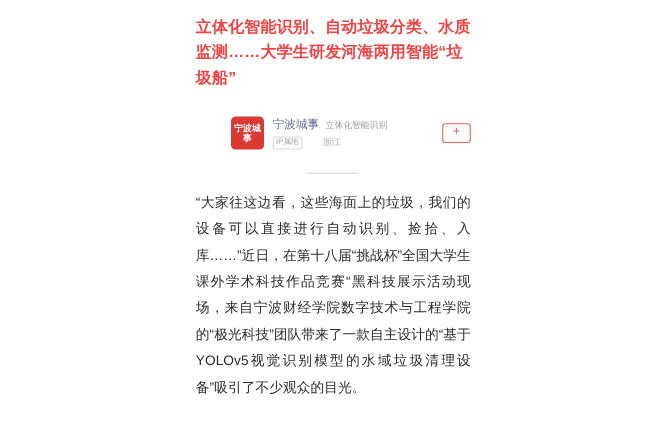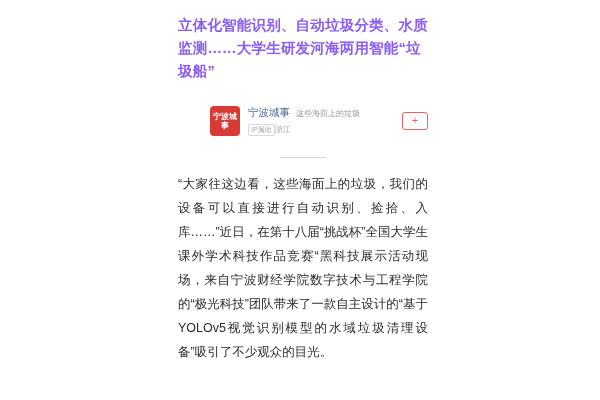--- a/index.html
+++ b/index.html
@@ -24,21 +24,21 @@
   .content {
     position: absolute;
     left: 178px;
     top: 0;
     width: 250px;
   }
   .article-title {
     font-size: 14.5px;
     line-height: 23px;
     font-weight: bold;
-    color: #8b5cf6;
+    color: #ef4444;
     margin: 14px 0 0 0;
     letter-spacing: 0.2px;
     word-break: break-all;
   }
   .account-row {
     display: flex;
     align-items: center;
     margin-top: 18px;
     height: 40px;
     padding-left: 32px;
@@ -78,21 +78,21 @@
     white-space: nowrap;
   }
   .account-badge {
     font-size: 8px;
     color: #9a9a9a;
     white-space: nowrap;
   }
   .account-sub-line {
     display: flex;
     align-items: flex-start;
-    gap: 0;
+    gap: 19px;
     margin-top: 4px;
     font-size: 8px;
     color: #a8a8a8;
     white-space: nowrap;
   }
   .ip-badge {
     display: inline-block;
     border: 1px solid #d8d8d8;
     border-radius: 2px;
     padding: 0 2px;
@@ -148,21 +148,21 @@
 <div class="page">
   <div class="content">
 
     <h1 class="article-title">立体化智能识别、自动垃圾分类、水质监测……大学生研发河海两用智能“垃圾船”</h1>
 
     <div class="account-row">
       <div class="avatar">宁波城事</div>
       <div class="account-meta">
         <div class="account-name-line">
           <span class="account-name">宁波城事</span>
-          <span class="account-badge">这些海面上的垃圾</span>
+          <span class="account-badge">立体化智能识别</span>
         </div>
         <div class="account-sub-line">
           <span class="ip-badge">IP属地</span>
           <span>浙江</span>
         </div>
       </div>
       <div class="follow-btn">+</div>
     </div>
 
 

